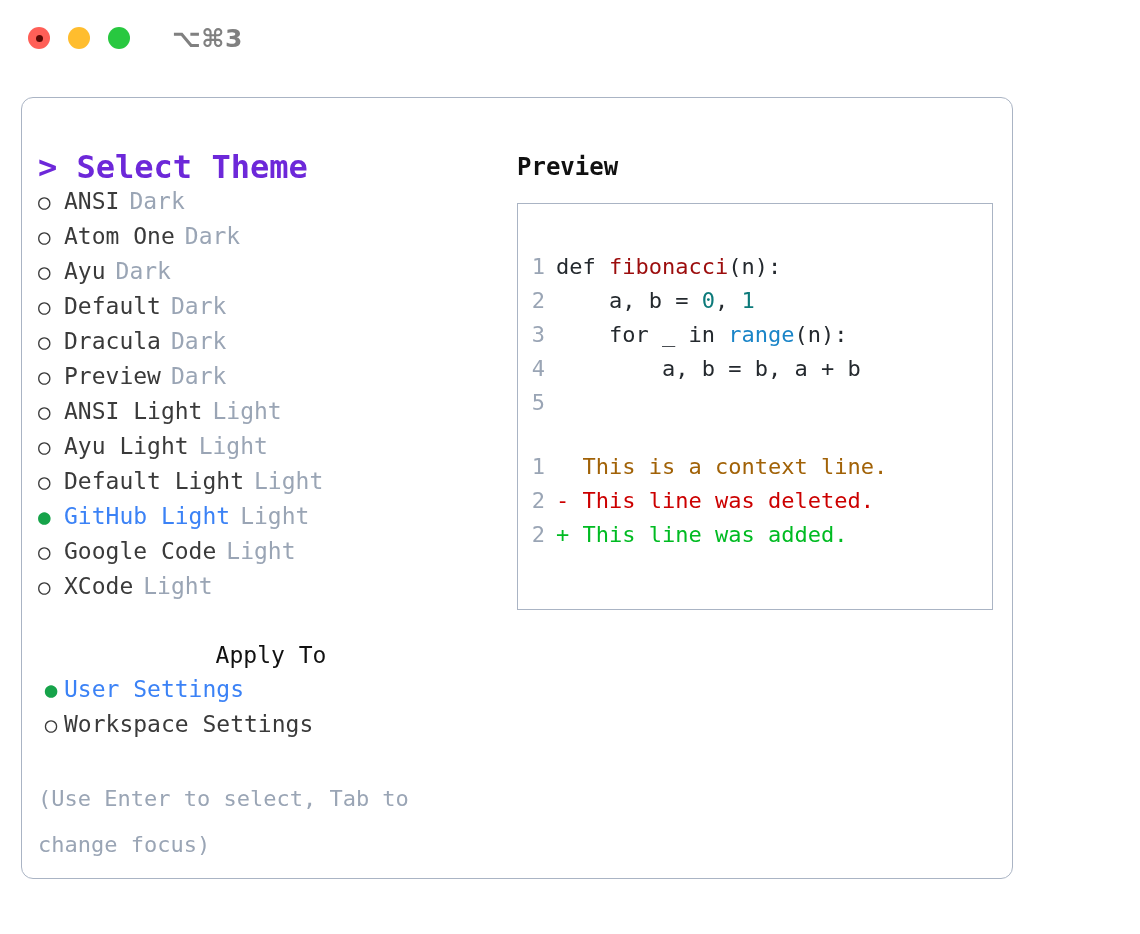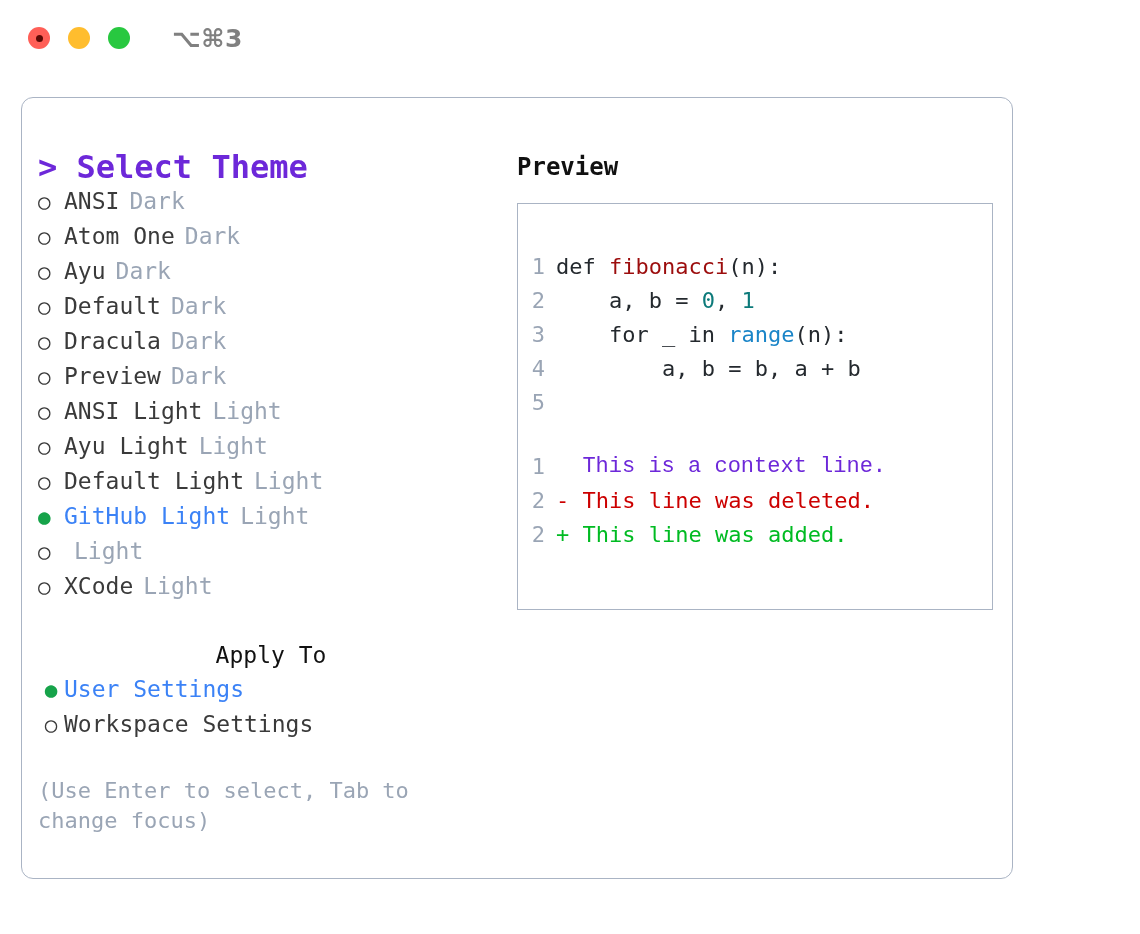--- a/index.html
+++ b/index.html
@@ -127,21 +127,21 @@
   .apply-title {
     font-size: 23px;
     color: #111111;
     line-height: 34px;
     padding-left: 26px;
     white-space: pre;
   }
   .hint {
     margin-top: 34px;
     font-size: 22px;
-    line-height: 30px;
+    line-height: 46px;
     color: #9aa5b5;
     width: 400px;
     white-space: pre-wrap;
   }
 
   
   .right-col {
     position: absolute;
     left: 479px;
     top: 52px;
@@ -179,21 +179,21 @@
   }
   .codetext { color: #24292e; }
   .tok-fn    { color: #9c0d0d; }
   .tok-num   { color: #0c7a7a; }
   .tok-kw    { color: #24292e; }
   .tok-builtin { color: #1a85c8; }
   .tok-plain { color: #24292e; }
 
   .diff-gap { height: 30px; }
   .diff-line { display: flex; font-size: 22px; line-height: 34px; white-space: pre; }
-  .diff-ctx { color: #6d28d9; font-family: Liberation Mono, monospace; }
+  .diff-ctx { color: #a16207; }
   .diff-del { color: #cc0000; }
   .diff-add { color: #00bb22; }
 </style>
 </head>
 <body>
 
 <div class="window">
 
   <div class="titlebar">
     <div class="lights">
@@ -213,21 +213,21 @@
             <div class="theme-row"><span class="bullet">○</span><span class="theme-name">ANSI</span><span class="theme-kind">Dark</span></div>
             <div class="theme-row"><span class="bullet">○</span><span class="theme-name">Atom One</span><span class="theme-kind">Dark</span></div>
             <div class="theme-row"><span class="bullet">○</span><span class="theme-name">Ayu</span><span class="theme-kind">Dark</span></div>
             <div class="theme-row"><span class="bullet">○</span><span class="theme-name">Default</span><span class="theme-kind">Dark</span></div>
             <div class="theme-row"><span class="bullet">○</span><span class="theme-name">Dracula</span><span class="theme-kind">Dark</span></div>
             <div class="theme-row"><span class="bullet">○</span><span class="theme-name">Preview</span><span class="theme-kind">Dark</span></div>
             <div class="theme-row"><span class="bullet">○</span><span class="theme-name">ANSI Light</span><span class="theme-kind">Light</span></div>
             <div class="theme-row"><span class="bullet">○</span><span class="theme-name">Ayu Light</span><span class="theme-kind">Light</span></div>
             <div class="theme-row"><span class="bullet">○</span><span class="theme-name">Default Light</span><span class="theme-kind">Light</span></div>
             <div class="theme-row selected"><span class="bullet sel">●</span><span class="theme-name">GitHub Light</span><span class="theme-kind">Light</span></div>
-            <div class="theme-row"><span class="bullet">○</span><span class="theme-kind">Light</span></div>
+            <div class="theme-row"><span class="bullet">○</span><span class="theme-name">Google Code</span><span class="theme-kind">Light</span></div>
             <div class="theme-row"><span class="bullet">○</span><span class="theme-name">XCode</span><span class="theme-kind">Light</span></div>
           </div>
 
         <div class="apply-block">
           <div class="apply-title">Apply To</div>
           <div id="apply-list">
               <div class="theme-row selected"><span class="bullet sel">●</span><span class="theme-name">User Settings</span></div>
               <div class="theme-row"><span class="bullet">○</span><span class="theme-name">Workspace Settings</span></div>
             </div>
         </div>

